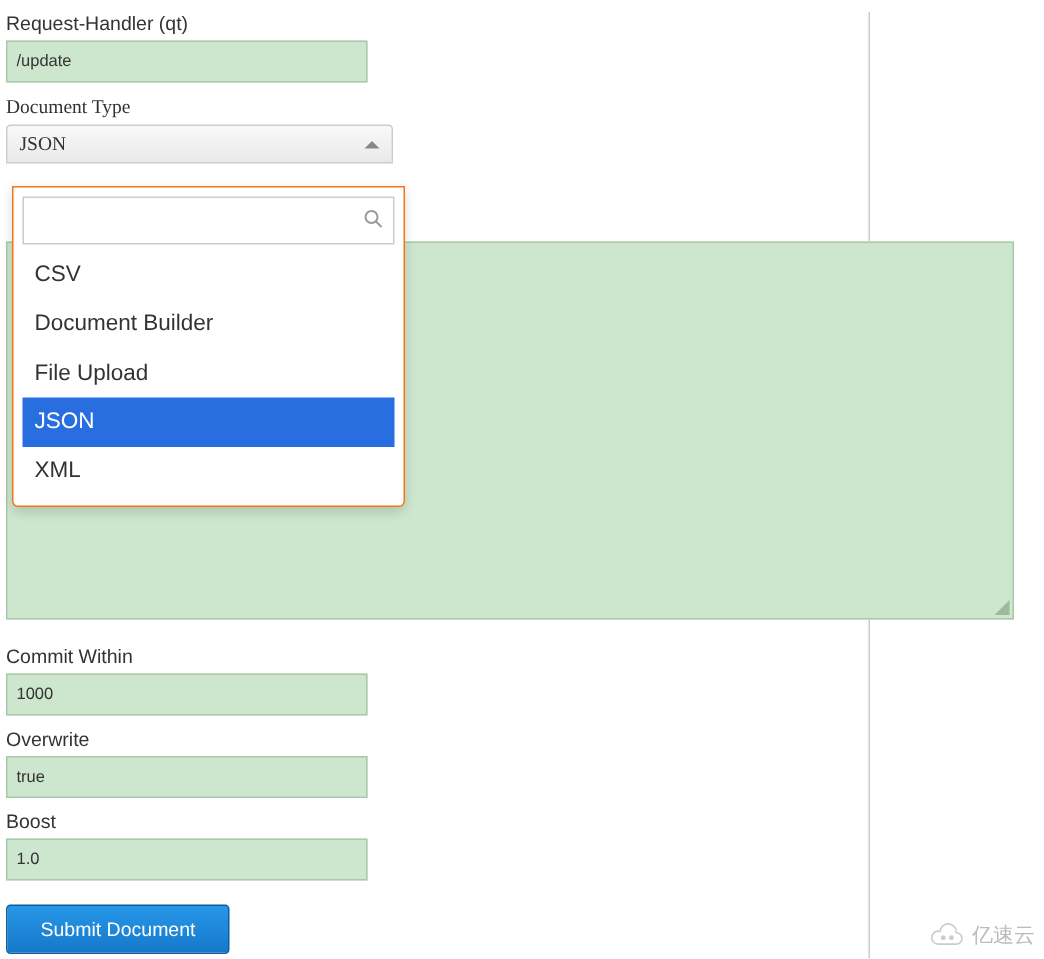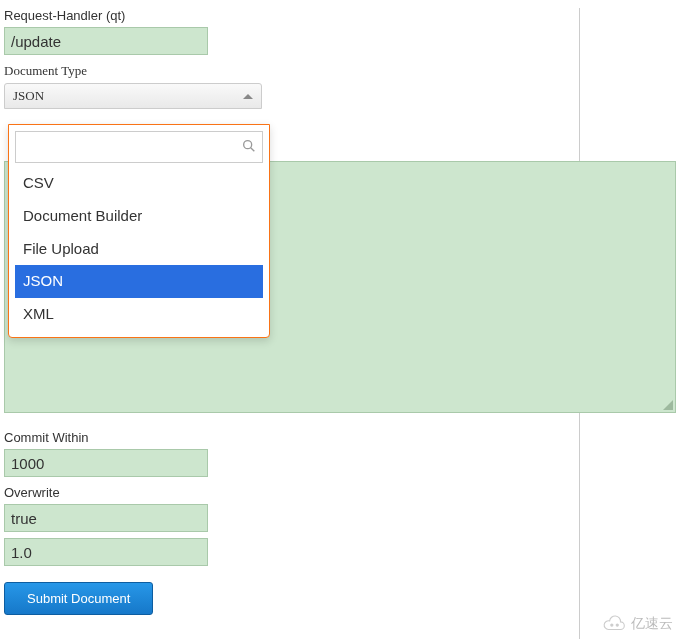--- a/index.html
+++ b/index.html
@@ -24,26 +24,26 @@
   }
   .field-group { margin-bottom: 6px; }
   .label {
     font-size: 13px;
     color: #333;
     margin-bottom: 4px;
     margin-top: 8px;
   }
   .text-input {
     display: block;
-    width: 204px;
+    width: 241px;
     height: 28px;
     background: #cde6ce;
     border: 1px solid #a9c9aa;
     padding: 0 6px;
-    font-size: 15px;
+    font-size: 11px;
     color: #333;
     font-family: inherit;
   }
   
   .combo-header {
     width: 258px;
     height: 26px;
     border: 1px solid #ccc;
     border-radius: 3px 3px 0 0;
     background: linear-gradient(to bottom, #f9f9f9, #e9e9e9);
@@ -138,21 +138,21 @@
     border: 1px solid #0d5da0;
     border-radius: 3px;
     padding: 8px 22px;
     font-size: 13px;
     cursor: pointer;
     font-family: inherit;
   }
   
   .watermark {
     position: absolute;
-    right: 23px;
+    right: 6px;
     bottom: 6px;
     display: flex;
     align-items: center;
     gap: 4px;
     color: #bbb;
     font-size: 14px;
     z-index: 20;
   }
   .watermark svg { width: 26px; height: 18px; }
 </style>
@@ -194,20 +194,21 @@
   <div class="lower-fields">
     <div class="field-group">
       <div class="label">Commit Within</div>
       <input class="text-input" type="text" value="1000" style="">
     </div>
     <div class="field-group">
       <div class="label">Overwrite</div>
       <input class="text-input" type="text" value="true" style="">
     </div>
     <div class="field-group">
+      <div class="label">Boost</div>
       <input class="text-input" type="text" value="1.0" style="">
     </div>
     <button class="submit-btn">Submit Document</button>
   </div>
 
 </div>
 
 <div class="watermark">
   <svg viewBox="0 0 48 32" fill="none" stroke="#ccc" stroke-width="2">
     <path d="M14 26a8 8 0 1 1 2-15.7A10 10 0 0 1 36 12a7 7 0 0 1 0 14H14z"></path>

